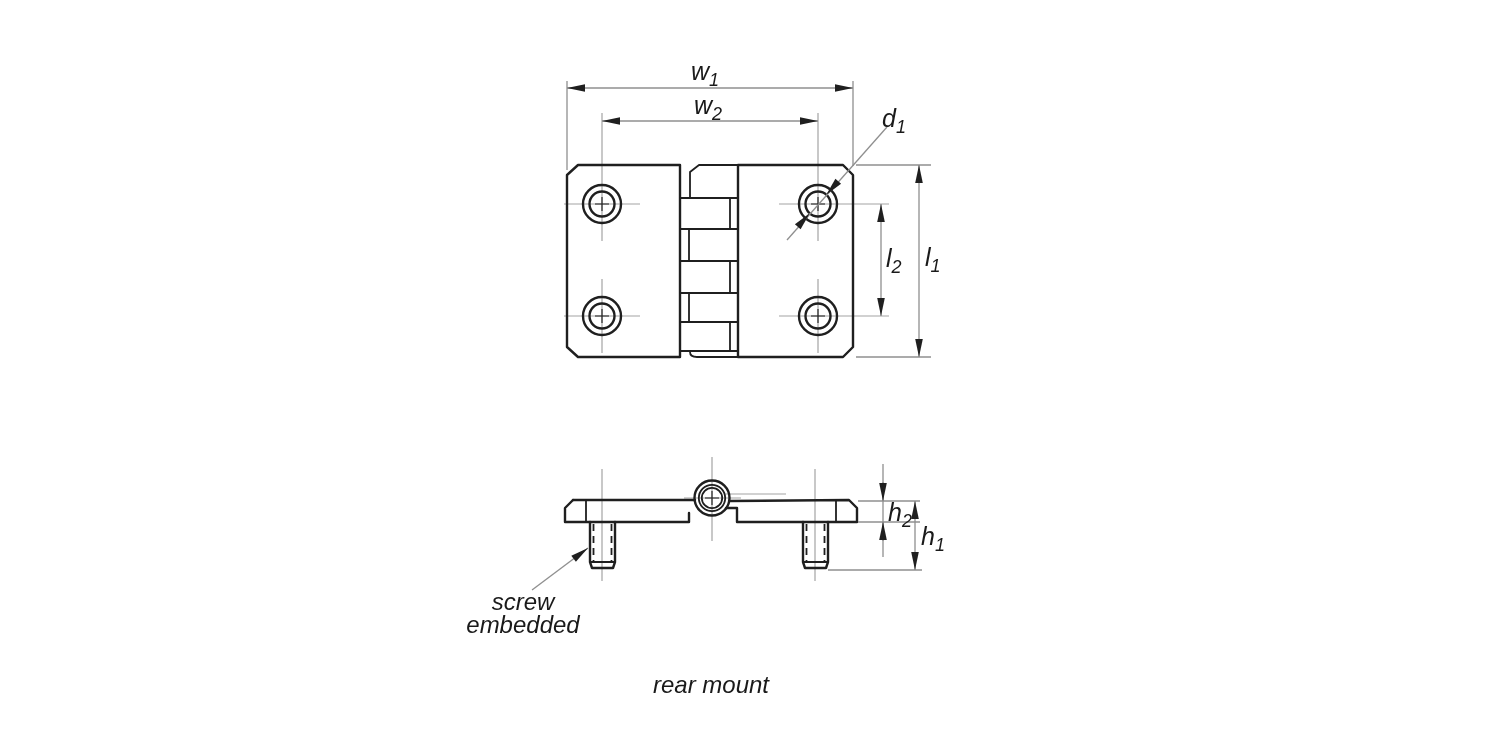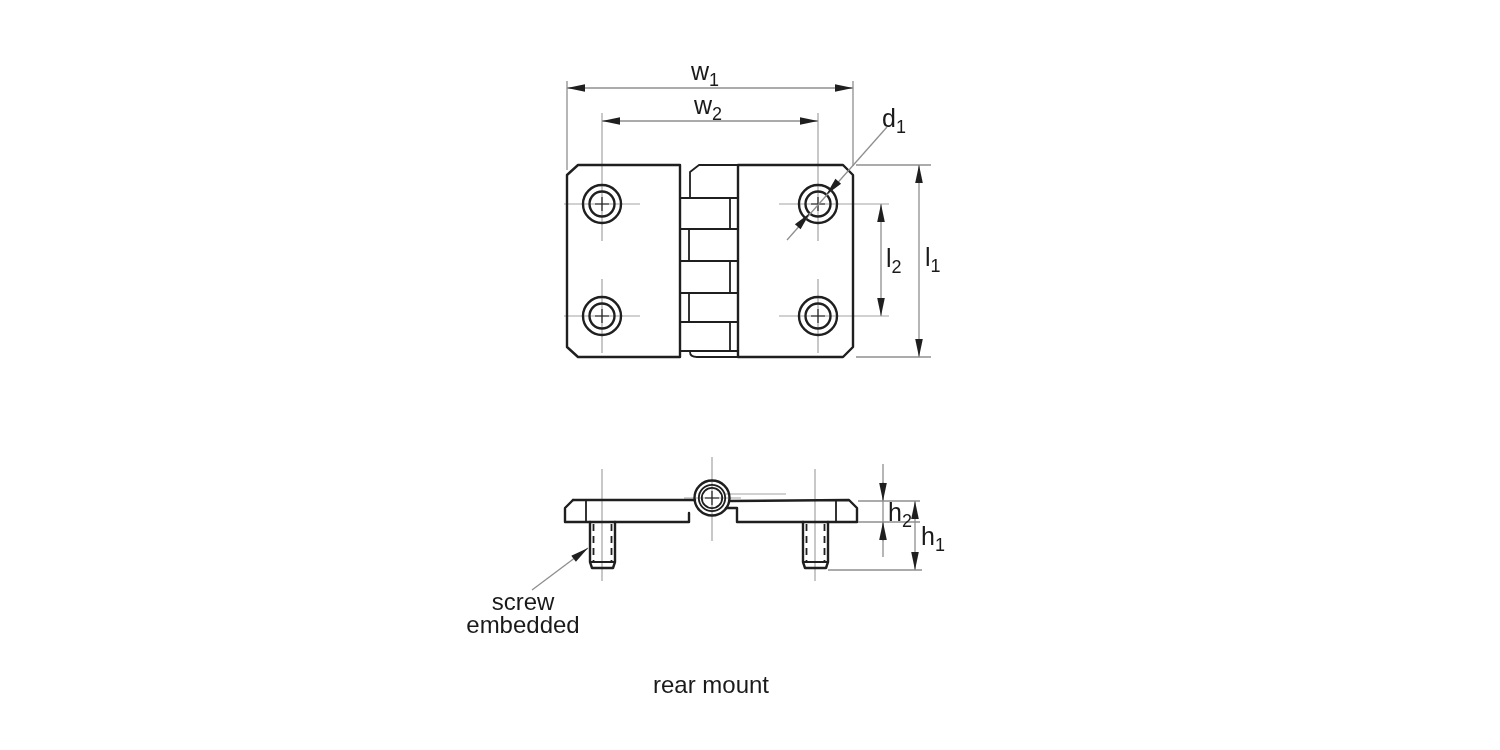--- a/index.html
+++ b/index.html
@@ -1,17 +1,17 @@
 <!DOCTYPE html>
 <html style="--outline: #1f1f1f; --dimline: #8f8f8f; --centerline: #a3a3a3; --textcolor: #1a1a1a; --paper: #ffffff;"><head>
 <meta charset="utf-8">
 <style>
   html,body{margin:0;padding:0;background:#ffffff;}
   .stage{position:relative;width:1500px;height:750px;background:var(--paper,#ffffff);overflow:hidden;
-         font-family:"Liberation Sans", sans-serif;}
+         font-family:"Liberation Sans", sans-serif;font-style:italic;}
   svg{display:block}
   .part{fill:none;stroke:var(--outline,#1f1f1f);stroke-width:2.4;stroke-linejoin:round;stroke-linecap:round;}
   .part-thin{fill:none;stroke:var(--outline,#1f1f1f);stroke-width:1.8;stroke-linejoin:round;stroke-linecap:round;}
   .thread{fill:none;stroke:var(--outline,#1f1f1f);stroke-width:1.8;stroke-dasharray:7 5;}
   .dim{fill:none;stroke:var(--dimline,#8f8f8f);stroke-width:1.3;}
   .centerline{fill:none;stroke:var(--centerline,#a3a3a3);stroke-width:1.2;}
   .cross{fill:none;stroke:var(--outline,#1f1f1f);stroke-width:1.1;}
   .dimtext{fill:var(--textcolor,#1a1a1a);font-size:25px;}
   .sub{font-size:18px;}
   .note{fill:var(--textcolor,#1a1a1a);font-size:24px;}

